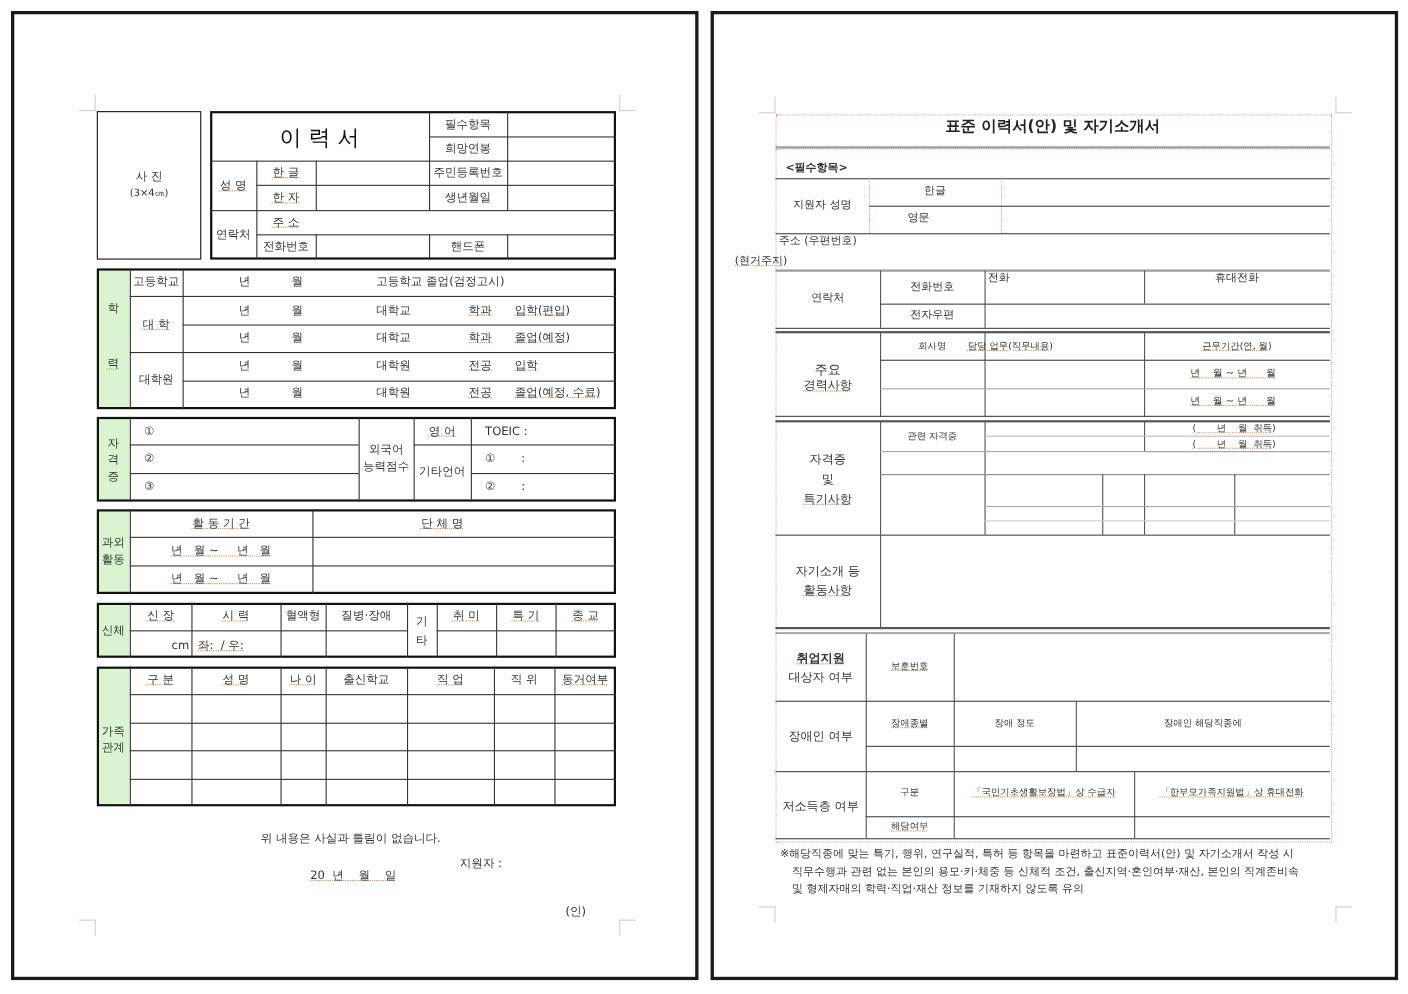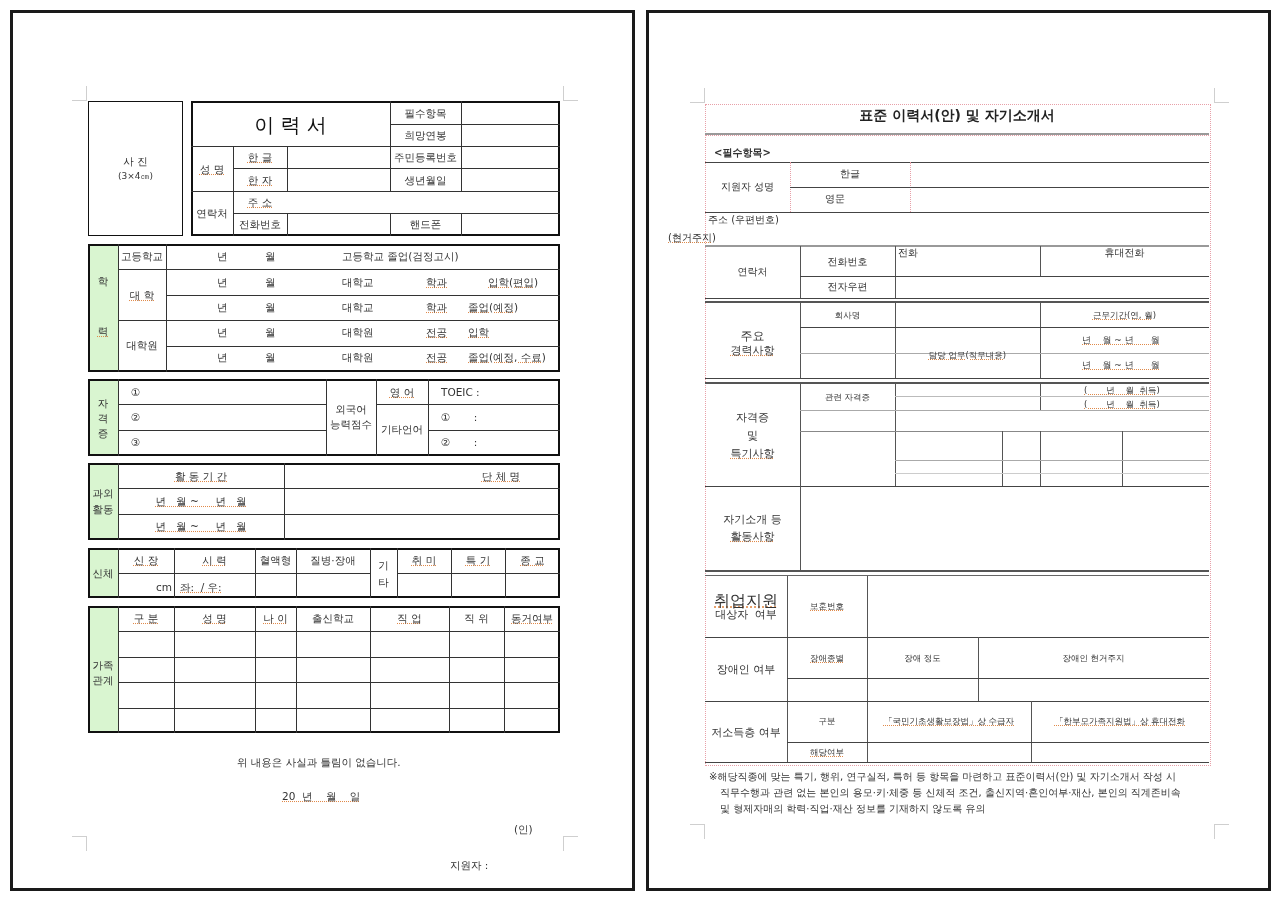--- a/index.html
+++ b/index.html
@@ -89,21 +89,21 @@
 <div>
   <div class="t" style="left:217px;top:251px;">년</div>
   <div class="t" style="left:265px;top:251px;">월</div>
   <div class="t" style="left:342px;top:251px;">고등학교 졸업(검정고시)</div>
 </div>
 <div>
   <div class="t" style="left:217px;top:277px;">년</div>
   <div class="t" style="left:265px;top:277px;">월</div>
   <div class="t" style="left:342px;top:277px;">대학교</div>
   <div class="t sq" style="left:426px;top:277px;">학과</div>
-  <div class="t sq" style="left:468px;top:277px;margin-left:20px;">입학(편입)</div>
+  <div class="t sq" style="left:468px;top:277px;">입학(편입)</div>
 </div>
 <div>
   <div class="t" style="left:217px;top:302px;">년</div>
   <div class="t" style="left:265px;top:302px;">월</div>
   <div class="t" style="left:342px;top:302px;">대학교</div>
   <div class="t sq" style="left:426px;top:302px;">학과</div>
   <div class="t sq" style="left:468px;top:302px;">졸업(예정)</div>
 </div>
 <div>
   <div class="t" style="left:217px;top:327px;">년</div>
@@ -146,21 +146,21 @@
 
 <div class="green" style="left:89px;top:464px;width:29px;height:75px;"></div>
 <div class="abs" style="left:88px;top:463px;width:472px;height:77px;border:2px solid #111;"></div>
 <div class="vl" style="left:118px;top:463px;height:77px;"></div>
 <div class="vl" style="left:284px;top:463px;height:77px;"></div>
 <div class="hl" style="left:118px;top:488px;width:442px;"></div>
 <div class="hl" style="left:118px;top:514px;width:442px;"></div>
 <div class="t c" style="left:88px;width:30px;top:488px;">과외</div>
 <div class="t c" style="left:88px;width:30px;top:504px;">활동</div>
 <div class="t c sq" style="left:118px;width:166px;top:471px;">활 동 기 간</div>
-<div class="t c sq" style="left:284px;width:236px;top:471px;text-align:right;">단 체 명</div>
+<div class="t c sq" style="left:284px;width:236px;top:471px;">단 체 명</div>
 <div class="t c sq" style="left:118px;width:166px;top:496px;white-space:pre;">년   월 ~     년   월</div>
 <div class="t c sq" style="left:118px;width:166px;top:521px;white-space:pre;">년   월 ~     년   월</div>
 
 <div class="green" style="left:89px;top:549px;width:29px;height:48px;"></div>
 <div class="abs" style="left:88px;top:548px;width:472px;height:50px;border:2px solid #111;"></div>
 <div class="vl" style="left:118px;top:548px;height:50px;"></div>
 <div class="vl" style="left:174px;top:548px;height:50px;"></div>
 <div class="vl" style="left:255px;top:548px;height:50px;"></div>
 <div class="vl" style="left:296px;top:548px;height:50px;"></div>
 <div class="vl" style="left:370px;top:548px;height:50px;"></div>
@@ -202,21 +202,21 @@
 <div class="t c sq" style="left:255px;width:41px;top:613px;">나 이</div>
 <div class="t c" style="left:296px;width:74px;top:613px;">출신학교</div>
 <div class="t c sq" style="left:370px;width:79px;top:613px;">직 업</div>
 <div class="t c" style="left:449px;width:55px;top:613px;">직 위</div>
 <div class="t c sq" style="left:504px;width:56px;top:613px;">동거여부</div>
 
 <div class="t" style="left:237px;top:757px;">
   <span>위 내용은 사실과 틀림이 없습니다.</span>
 </div>
 <div class="t sq" style="left:282px;top:791px;white-space:pre;">20  년    월    일</div>
-<div class="t" style="left:418px;top:860px;margin-left:32px;">지원자 :</div>
+<div class="t" style="left:418px;top:780px;">지원자 :</div>
 <div class="t" style="left:514px;top:824px;">(인)</div>
 
 <div class="page" style="left:646px;width:625px;"></div>
 <div class="crop" style="left:690px;top:88px;border-right-width:1px;border-bottom-width:1px;"></div>
 <div class="crop" style="left:1214px;top:88px;border-left-width:1px;border-bottom-width:1px;"></div>
 <div class="crop" style="left:690px;top:824px;border-right-width:1px;border-top-width:1px;"></div>
 <div class="crop" style="left:1214px;top:824px;border-left-width:1px;border-top-width:1px;"></div>
 
 <div class="dot" style="left:705px;top:104px;width:504px;height:660px;border-width:1px;"></div>
 <div class="dot" style="left:705px;top:135px;width:504px;height:0;border-top-width:1px;"></div>
@@ -256,21 +256,21 @@
 <div class="rhl2" style="left:705px;top:301px;width:504px;"></div>
 <div class="rvl" style="left:800px;top:302px;height:77px;"></div>
 <div class="rvl" style="left:895px;top:302px;height:77px;"></div>
 <div class="rvl" style="left:1040px;top:302px;height:77px;"></div>
 <div class="rhl" style="left:800px;top:327px;width:409px;"></div>
 <div class="rhl" style="left:800px;top:353px;width:409px;border-top-color:#aaa;"></div>
 <div class="rhl" style="left:705px;top:378px;width:504px;"></div>
 <div class="rt c" style="left:705px;width:95px;top:330px;font-size:12px;">주요</div>
 <div class="rt c sq" style="left:705px;width:95px;top:345px;font-size:11px;">경력사항</div>
 <div class="rt c" style="left:800px;width:95px;top:311px;font-size:8.5px;">회사명</div>
-<div class="rt c sq" style="left:895px;width:145px;top:311px;font-size:8.5px;margin-top:40px;">담당 업무(직무내용)</div>
+<div class="rt c sq" style="left:846px;width:145px;top:311px;font-size:8.5px;">담당 업무(직무내용)</div>
 <div class="rt c sq" style="left:1040px;width:169px;top:311px;font-size:8.5px;">근무기간(연, 월)</div>
 <div class="rt sq" style="left:1082px;top:336px;font-size:9px;white-space:pre;">년    월 ~ 년      월</div>
 <div class="rt sq" style="left:1082px;top:361px;font-size:9px;white-space:pre;">년    월 ~ 년      월</div>
 
 <div class="rhl2" style="left:705px;top:382px;width:504px;"></div>
 <div class="rvl" style="left:800px;top:383px;height:103px;"></div>
 <div class="rvl" style="left:895px;top:383px;height:103px;"></div>
 <div class="rvl" style="left:1040px;top:383px;height:27px;"></div>
 <div class="rhl" style="left:895px;top:396px;width:314px;border-top-color:#bbb;"></div>
 <div class="rhl" style="left:1040px;top:410px;width:169px;"></div>
@@ -292,32 +292,32 @@
 <div class="rvl" style="left:800px;top:486px;height:84px;"></div>
 <div class="rhl2" style="left:705px;top:570px;width:504px;"></div>
 <div class="rt c" style="left:705px;width:95px;top:514px;font-size:11px;">자기소개 등</div>
 <div class="rt c sq" style="left:705px;width:95px;top:531px;font-size:11px;">활동사항</div>
 <div class="abs" style="left:801px;top:487px;width:407px;height:82px;"></div>
 
 <div class="rhl" style="left:705px;top:575px;width:504px;border-top-color:#666;"></div>
 <div class="rvl" style="left:787px;top:576px;height:186px;"></div>
 <div class="rvl" style="left:867px;top:576px;height:186px;"></div>
 <div class="rhl" style="left:705px;top:637px;width:504px;"></div>
-<div class="rt c sq" style="left:705px;width:82px;top:593px;font-size:16px;">취업지원</div>
-<div class="rt c" style="left:705px;width:82px;top:610px;font-size:11px;font-family:Liberation Mono, monospace;">대상자 여부</div>
+<div class="rt c sq" style="left:705px;width:82px;top:593px;font-size:11px;font-weight:bold;">취업지원</div>
+<div class="rt c" style="left:705px;width:82px;top:610px;font-size:11px;">대상자 여부</div>
 <div class="rt c sq" style="left:787px;width:80px;top:602px;font-size:8.5px;">보훈번호</div>
 <div class="abs" style="left:868px;top:577px;width:340px;height:59px;"></div>
 
 <div class="rvl" style="left:978px;top:637px;height:64px;"></div>
 <div class="rhl" style="left:787px;top:678px;width:422px;"></div>
 <div class="rhl" style="left:705px;top:701px;width:504px;"></div>
 <div class="rt c" style="left:705px;width:82px;top:664px;font-size:11px;">장애인 여부</div>
 <div class="rt c sq" style="left:787px;width:80px;top:654px;font-size:8.5px;">장애종별</div>
 <div class="rt c" style="left:867px;width:111px;top:654px;font-size:8.5px;">장애 정도</div>
-<div class="rt c" style="left:978px;width:231px;top:654px;font-size:8.5px;">장애인 현거주지</div>
+<div class="rt c" style="left:978px;width:231px;top:654px;font-size:8.5px;">장애인 해당직종에</div>
 <div class="abs" style="left:788px;top:679px;width:78px;height:21px;"></div>
 <div class="abs" style="left:868px;top:679px;width:109px;height:21px;"></div>
 <div class="abs" style="left:979px;top:679px;width:229px;height:21px;"></div>
 
 <div class="rvl" style="left:1031px;top:701px;height:61px;"></div>
 <div class="rhl" style="left:787px;top:742px;width:422px;"></div>
 <div class="rhl" style="left:705px;top:762px;width:504px;"></div>
 <div class="rt c" style="left:705px;width:82px;top:727px;font-size:11px;">저소득층 여부</div>
 <div class="rt c" style="left:787px;width:80px;top:717px;font-size:8.5px;">구분</div>
 <div class="rt c sq" style="left:867px;width:164px;top:717px;font-size:8.5px;">「국민기초생활보장법」상 수급자</div>

